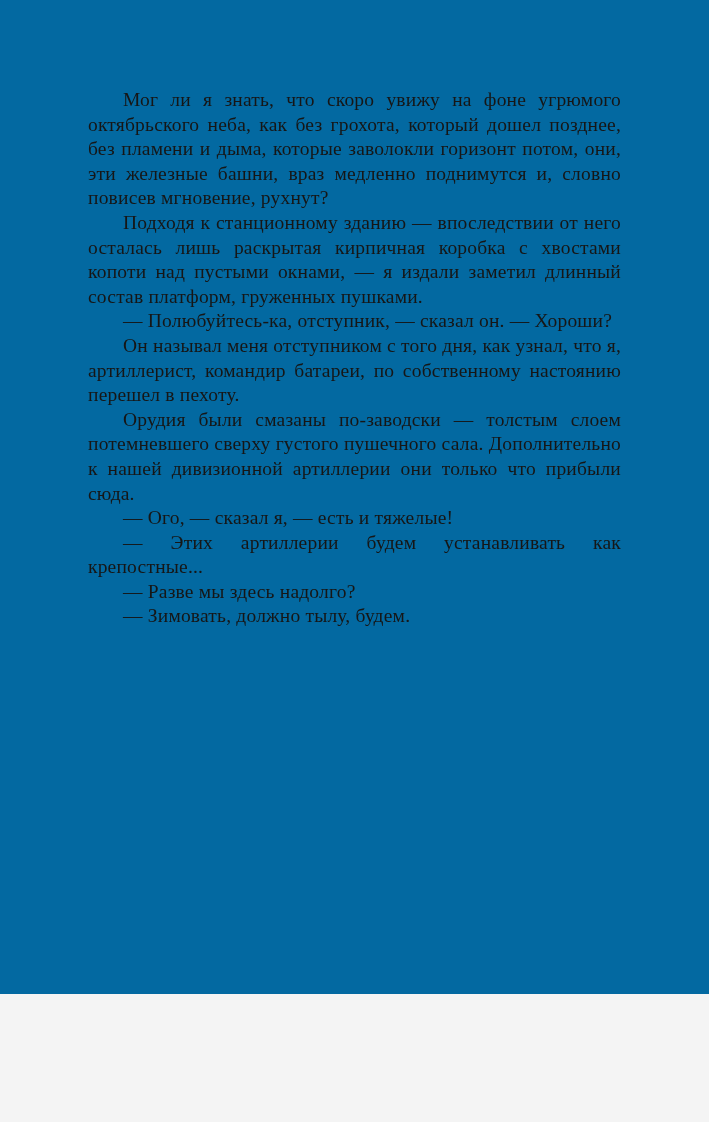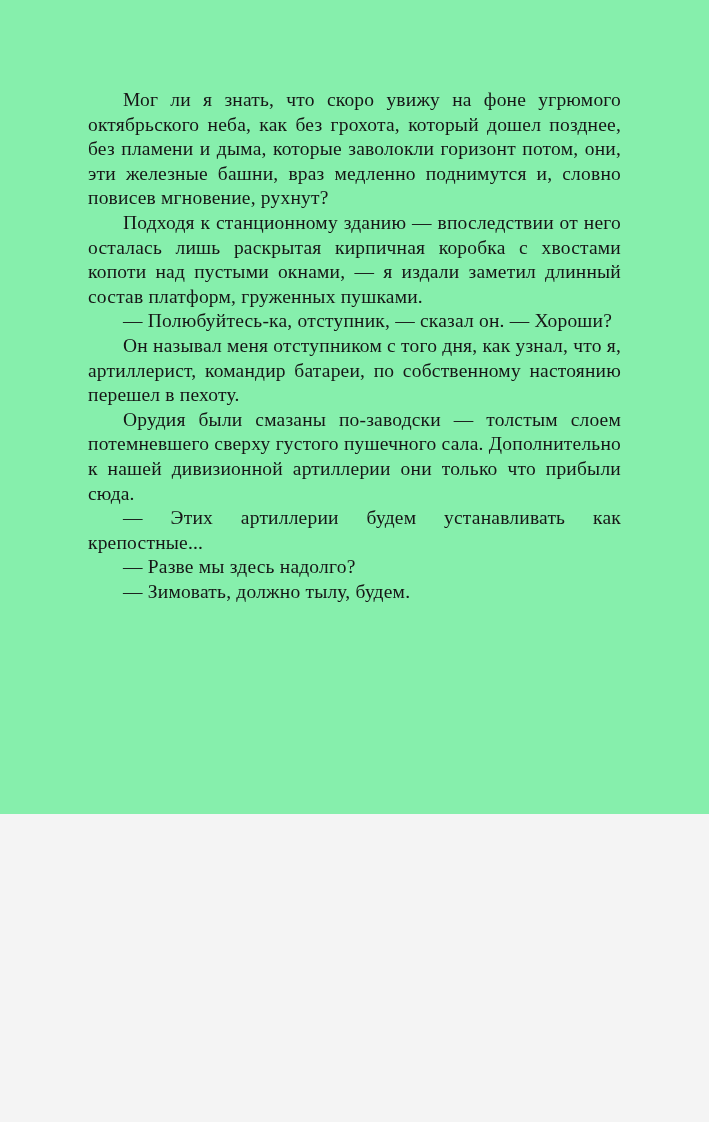--- a/index.html
+++ b/index.html
@@ -3,22 +3,22 @@
 <meta charset="utf-8">
 <style>
   html, body {
     margin: 0;
     padding: 0;
     background: #f4f4f4;
   }
   .page {
     position: relative;
     width: 709px;
-    height: 814px;
-    background: #86efac;
+    height: 994px;
+    background: #0369a1;
     box-sizing: border-box;
     overflow: hidden;
     font-family: "Liberation Serif", "DejaVu Serif", serif;
     color: #161616;
   }
   .text-block {
     position: absolute;
     top: 88px;
     left: 88px;
     width: 533px;
@@ -55,20 +55,21 @@
 <body>
 
 <div class="page">
 
   <div class="text-block">
     <p>Мог ли я знать, что скоро увижу на фоне угрюмого октябрьского неба, как без грохота, который дошел позднее, без пламени и дыма, которые заволокли горизонт потом, они, эти железные башни, враз медленно поднимутся и, словно повисев мгновение, рухнут?</p>
     <p>Подходя к станционному зданию — впоследствии от него осталась лишь раскрытая кирпичная коробка с хвостами копоти над пустыми окнами, — я издали заметил длинный состав платформ, груженных пушками.</p>
     <p>— Полюбуйтесь-ка, отступник, — сказал он. — Хороши?</p>
     <p>Он называл меня отступником с того дня, как узнал, что я, артиллерист, командир батареи, по собственному настоянию перешел в пехоту.</p>
     <p>Орудия были смазаны по-заводски — толстым слоем потемневшего сверху густого пушечного сала. Дополнительно к нашей дивизионной артиллерии они только что прибыли сюда.</p>
+    <p>— Ого, — сказал я, — есть и тяжелые!</p>
     <p>— Этих артиллерии будем устанавливать как крепостные...</p>
     <p>— Разве мы здесь надолго?</p>
     <p>— Зимовать, должно тылу, будем.</p>
   </div>
 
   <div class="page-footer">
     <span class="running-title">Повесть первая</span>
     <span class="page-number">11</span>
   </div>
 

